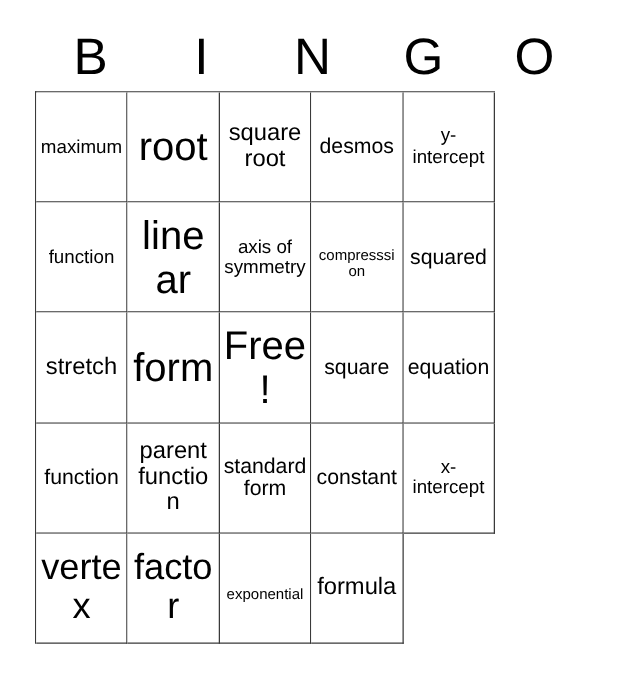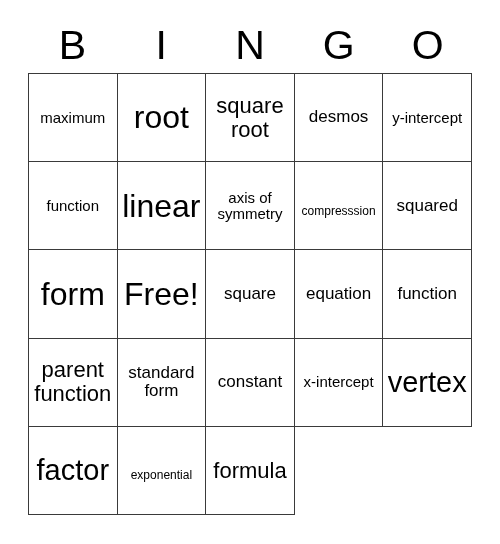--- a/index.html
+++ b/index.html
@@ -37,21 +37,21 @@
     line-height: 1;
     font-weight: 400;
     color: #000000;
     letter-spacing: 0px;
   }
   
   .grid {
     position: absolute;
     left: 28px;
     top: 73px;
-    width: 444px;
+    width: 368px;
     height: 442px;
     box-sizing: border-box;
     display: grid;
     grid-template-columns: repeat(5, 1fr);
     grid-template-rows: repeat(5, 1fr);
     border-top: 1px solid #3a3a3a;
     border-left: 1px solid #3a3a3a;
   }
   .cell {
     box-sizing: border-box;
@@ -67,21 +67,21 @@
   }
   .cell-text {
     display: block;
     width: 100%;
     line-height: 1.08;
     word-break: break-word;
   }
   
   .fs-xl  { font-size: 32px; }
   .fs-lg  { font-size: 29px; }
-  .fs-md  { font-size: 22px; }
+  .fs-md  { font-size: 19px; }
   .fs-sm  { font-size: 17px; }
   .fs-xs  { font-size: 15px; }
   .fs-xxs { font-size: 12px; margin-top: 11px; }
 </style>
 </head>
 <body>
 
 <div class="card">
 
   <div class="header">
@@ -117,20 +117,23 @@
       <div class="cell">
         <span class="cell-text fs-xs">axis of symmetry</span>
       </div>
       <div class="cell">
         <span class="cell-text fs-xxs">compresssion</span>
       </div>
       <div class="cell">
         <span class="cell-text fs-sm">squared</span>
       </div>
       <div class="cell">
+        <span class="cell-text fs-md">stretch</span>
+      </div>
+      <div class="cell">
         <span class="cell-text fs-xl">form</span>
       </div>
       <div class="cell">
         <span class="cell-text fs-xl">Free!</span>
       </div>
       <div class="cell">
         <span class="cell-text fs-sm">square</span>
       </div>
       <div class="cell">
         <span class="cell-text fs-sm">equation</span>

